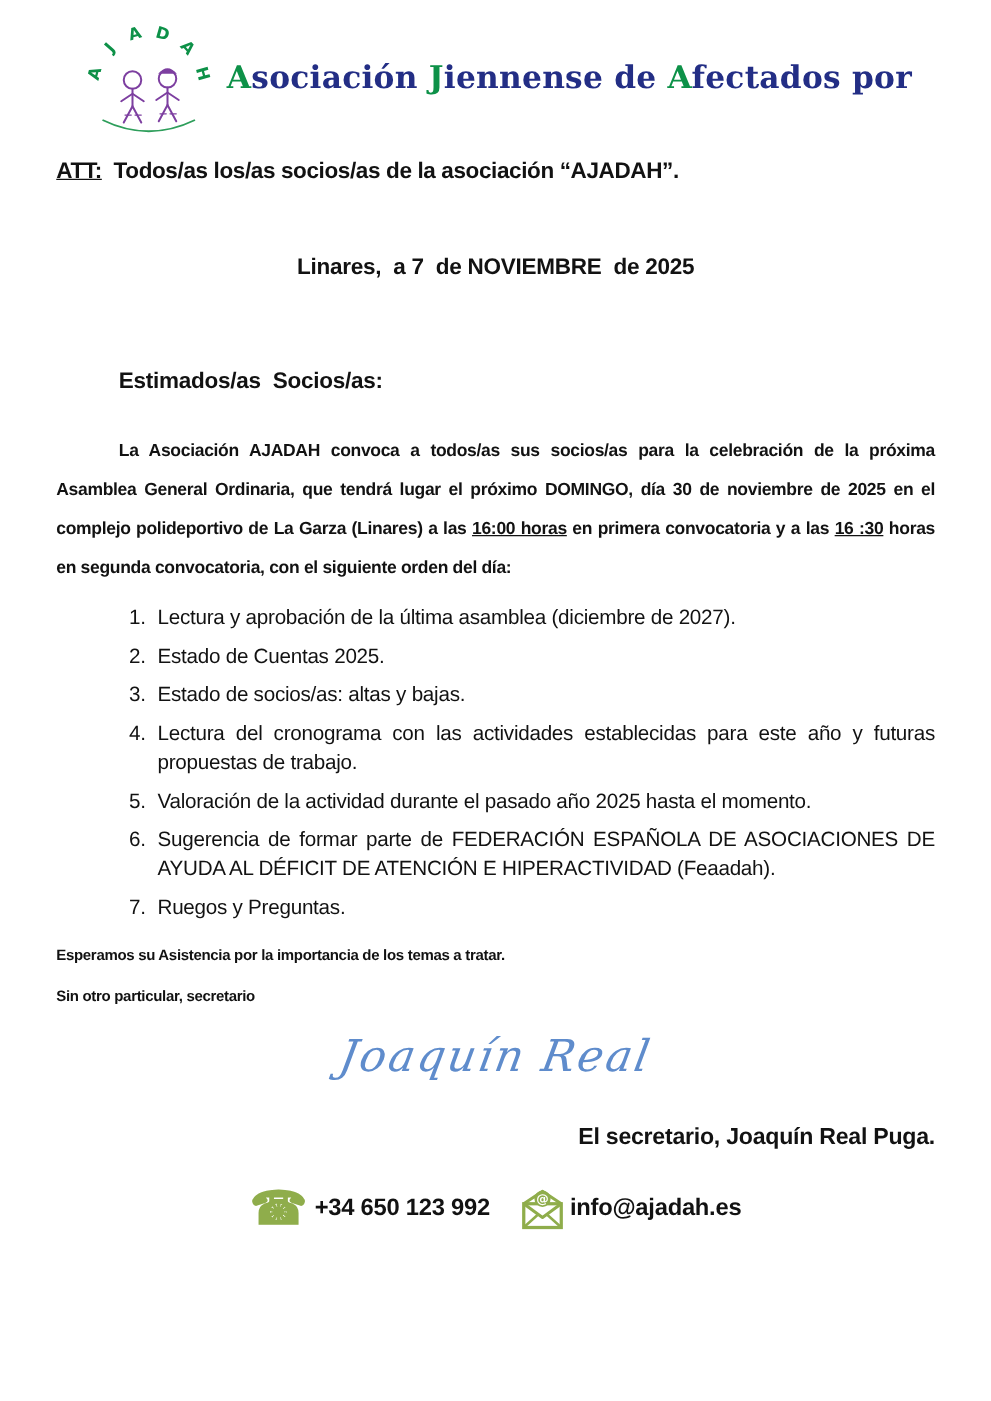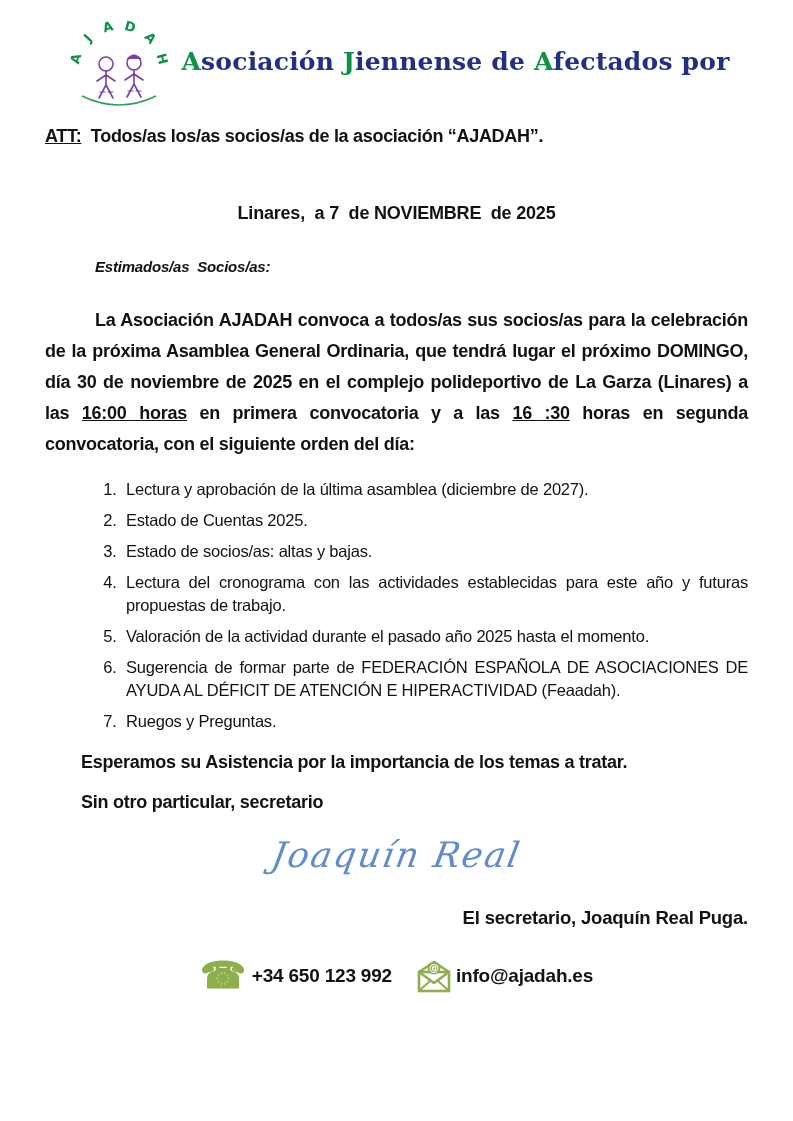--- a/index.html
+++ b/index.html
@@ -18,29 +18,29 @@
     color:#232e85; letter-spacing:0.2px; white-space:nowrap;
   }
   .acr { color:#0d9148; }
   
   .meta-line { font-weight:bold; font-size:18px; letter-spacing:-0.3px;
                white-space:pre-wrap; margin:0 0 21px 0; }
   .u { text-decoration:underline; }
   .dateline { text-align:center; font-weight:bold; font-size:18px;
               letter-spacing:-0.2px; white-space:pre-wrap; margin-top:56px; }
   
-  .salutation { font-weight:bold; font-size:15px; letter-spacing:-0.2px;
-                padding-left:50px; margin-top:34px; white-space:pre-wrap;font-style:italic; }
-  .main-paragraph { font-weight:bold; font-size:18px; line-height:31px;
+  .salutation { font-weight:bold; font-size:18px; letter-spacing:-0.2px;
+                padding-left:50px; margin-top:70px; white-space:pre-wrap; }
+  .main-paragraph { font-weight:bold; font-size:14px; line-height:31px;
                     text-align:justify; text-indent:50px; letter-spacing:-0.25px;
                     margin-top:30px; }
   ol.agenda { margin:14px 0 0 0; padding-left:76px; font-size:16.5px;
               line-height:23px; letter-spacing:-0.2px; }
   ol.agenda li { margin-bottom:8px; text-align:justify; padding-left:5px; }
-  .closing { font-weight:bold; font-size:18px; letter-spacing:-0.25px; margin-top:19px;margin-left:36px; }
+  .closing { font-weight:bold; font-size:12px; letter-spacing:-0.25px; margin-top:19px; }
   
   .signature-block { text-align:center; margin-top:22px; height:60px; }
   .signature-script {
     display:inline-block; font-family:"DejaVu Serif", serif; font-style:italic;
     color:#5f8ccc; font-size:35px; transform:skewX(-10deg); letter-spacing:2px;
   }
   .secretary { text-align:right; font-weight:bold; font-size:18.5px;
                letter-spacing:-0.2px; margin-top:12px; }
   
   .contact { display:flex; justify-content:center; align-items:center;

